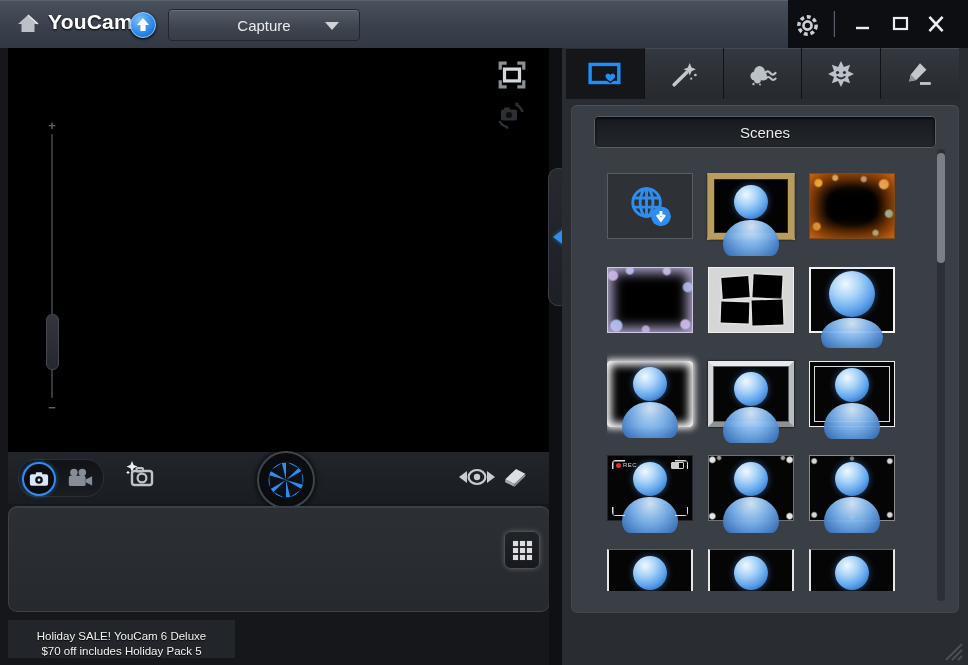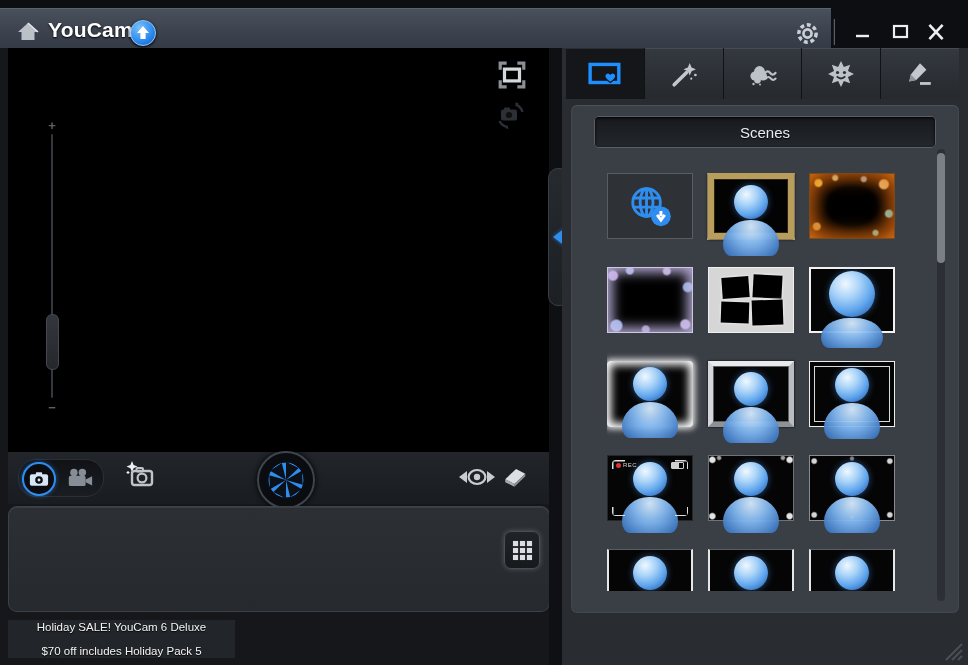--- a/index.html
+++ b/index.html
@@ -7,25 +7,24 @@
     width:968px;height:665px;overflow:hidden;position:relative;
     background:#0c0e11;
     font-family:"Liberation Sans", sans-serif;
     -webkit-font-smoothing:antialiased;
     user-select:none;
   }
   .abs{position:absolute;}
 
   
   .titlebar{
-    left:0;top:8px;width:788px;height:48px;
+    left:0;top:0;width:788px;height:48px;
     background:linear-gradient(#49515d,#3a414c 55%,#313843);
     border-bottom:1px solid #1b1e23;
     box-shadow:inset 0 1px 0 #5a626e;
-    padding-left:43px;
   }
   .home-ic{left:16px;top:12px;width:24px;height:24px;}
   .app-title{left:48px;top:10px;font-size:21px;font-weight:bold;color:#ffffff;
     text-shadow:0 1px 2px #000;letter-spacing:.2px;}
   .upgrade-badge{left:130px;top:12px;width:24px;height:24px;border-radius:50%;
     background:radial-gradient(circle at 35% 28%,#7cc0fa,#2f8df0 55%,#0f5cbe);
     border:1px solid #8ec6ff;box-shadow:0 1px 3px #000;}
   .capture-btn{left:168px;top:9px;width:190px;height:30px;border-radius:4px;
     background:linear-gradient(#565d68,#3d444e 60%,#363d47);
     border:1px solid #23272d;box-shadow:inset 0 1px 0 #6a717c;
@@ -64,21 +63,21 @@
   .eye-btn{position:absolute;left:450px;top:15px;width:40px;height:22px;}
   .eraser-btn{position:absolute;left:494px;top:13px;width:28px;height:24px;}
 
   .tray{left:8px;top:458px;width:540px;height:104px;border-radius:9px;
     background:linear-gradient(#2c2f34,#26292e);border:1px solid #3d4249;box-shadow:inset 0 1px 0 #3a3e45;}
   .grid-btn{position:absolute;left:495px;top:24px;width:34px;height:36px;border-radius:7px;
     background:linear-gradient(#202327,#17191d);border:1px solid #4a4f56;
     box-shadow:0 0 5px rgba(230,230,230,.25);display:flex;align-items:center;justify-content:center;}
 
   .ad-box{left:8px;top:572px;width:227px;height:38px;background:#222529;
-    display:flex;flex-direction:column;align-items:center;justify-content:flex-end;gap:10px;}
+    display:flex;flex-direction:column;align-items:center;justify-content:flex-end;gap:1px;}
   .ad-box div{color:#f4f4f4;font-size:11.5px;line-height:14px;text-shadow:0 1px 1px #000;}
 
   
   .divider{left:549px;top:48px;width:13px;height:617px;background:#0e1013;}
   .collapse-handle{left:548px;top:168px;width:20px;height:136px;border-radius:10px;
     background:linear-gradient(#26292e,#1c1f23);border:1px solid #3a3f46;
     display:flex;align-items:center;justify-content:center;}
   .collapse-arrow{width:0;height:0;border-top:9px solid transparent;border-bottom:9px solid transparent;
     border-right:12px solid #2f8df0;filter:drop-shadow(0 0 2px rgba(47,141,240,.6));}
 
@@ -199,20 +198,24 @@
   <svg class="abs home-ic" viewBox="0 0 24 24" width="24" height="24">
     <path d="M12,3 L22,12 H18.5 V20 H5.5 V12 H2 Z" fill="#bcc1c8"></path>
     <path d="M12,3 L22,12" stroke="#e6e9ed" stroke-width="1.4" fill="none"></path>
   </svg>
   <div class="abs app-title">YouCam</div>
   <div class="abs upgrade-badge">
     <svg viewBox="0 0 24 24" width="24" height="24" class="ic-block">
       <path d="M12,5 L18,12 H14.6 V18 H9.4 V12 H6 Z" fill="#ffffff"></path>
     </svg>
   </div>
+  <div class="abs capture-btn">
+    <span>Capture</span>
+    <span class="capture-caret"></span>
+  </div>
   <div class="abs gear-btn">
     <svg viewBox="0 0 26 26" width="25" height="25">
       <circle cx="13" cy="13" r="9" fill="none" stroke="#ccd0d6" stroke-width="3.6" stroke-dasharray="4 2.9"></circle>
       <circle cx="13" cy="13" r="4.2" fill="none" stroke="#ccd0d6" stroke-width="2.8"></circle>
     </svg>
   </div>
   <div class="abs tb-sep"></div>
   <div class="abs win-btn win-min">
     <svg viewBox="0 0 20 18" width="20" height="18">
         <path d="M3,13 H16" stroke="#eceef1" stroke-width="2.4"></path>

